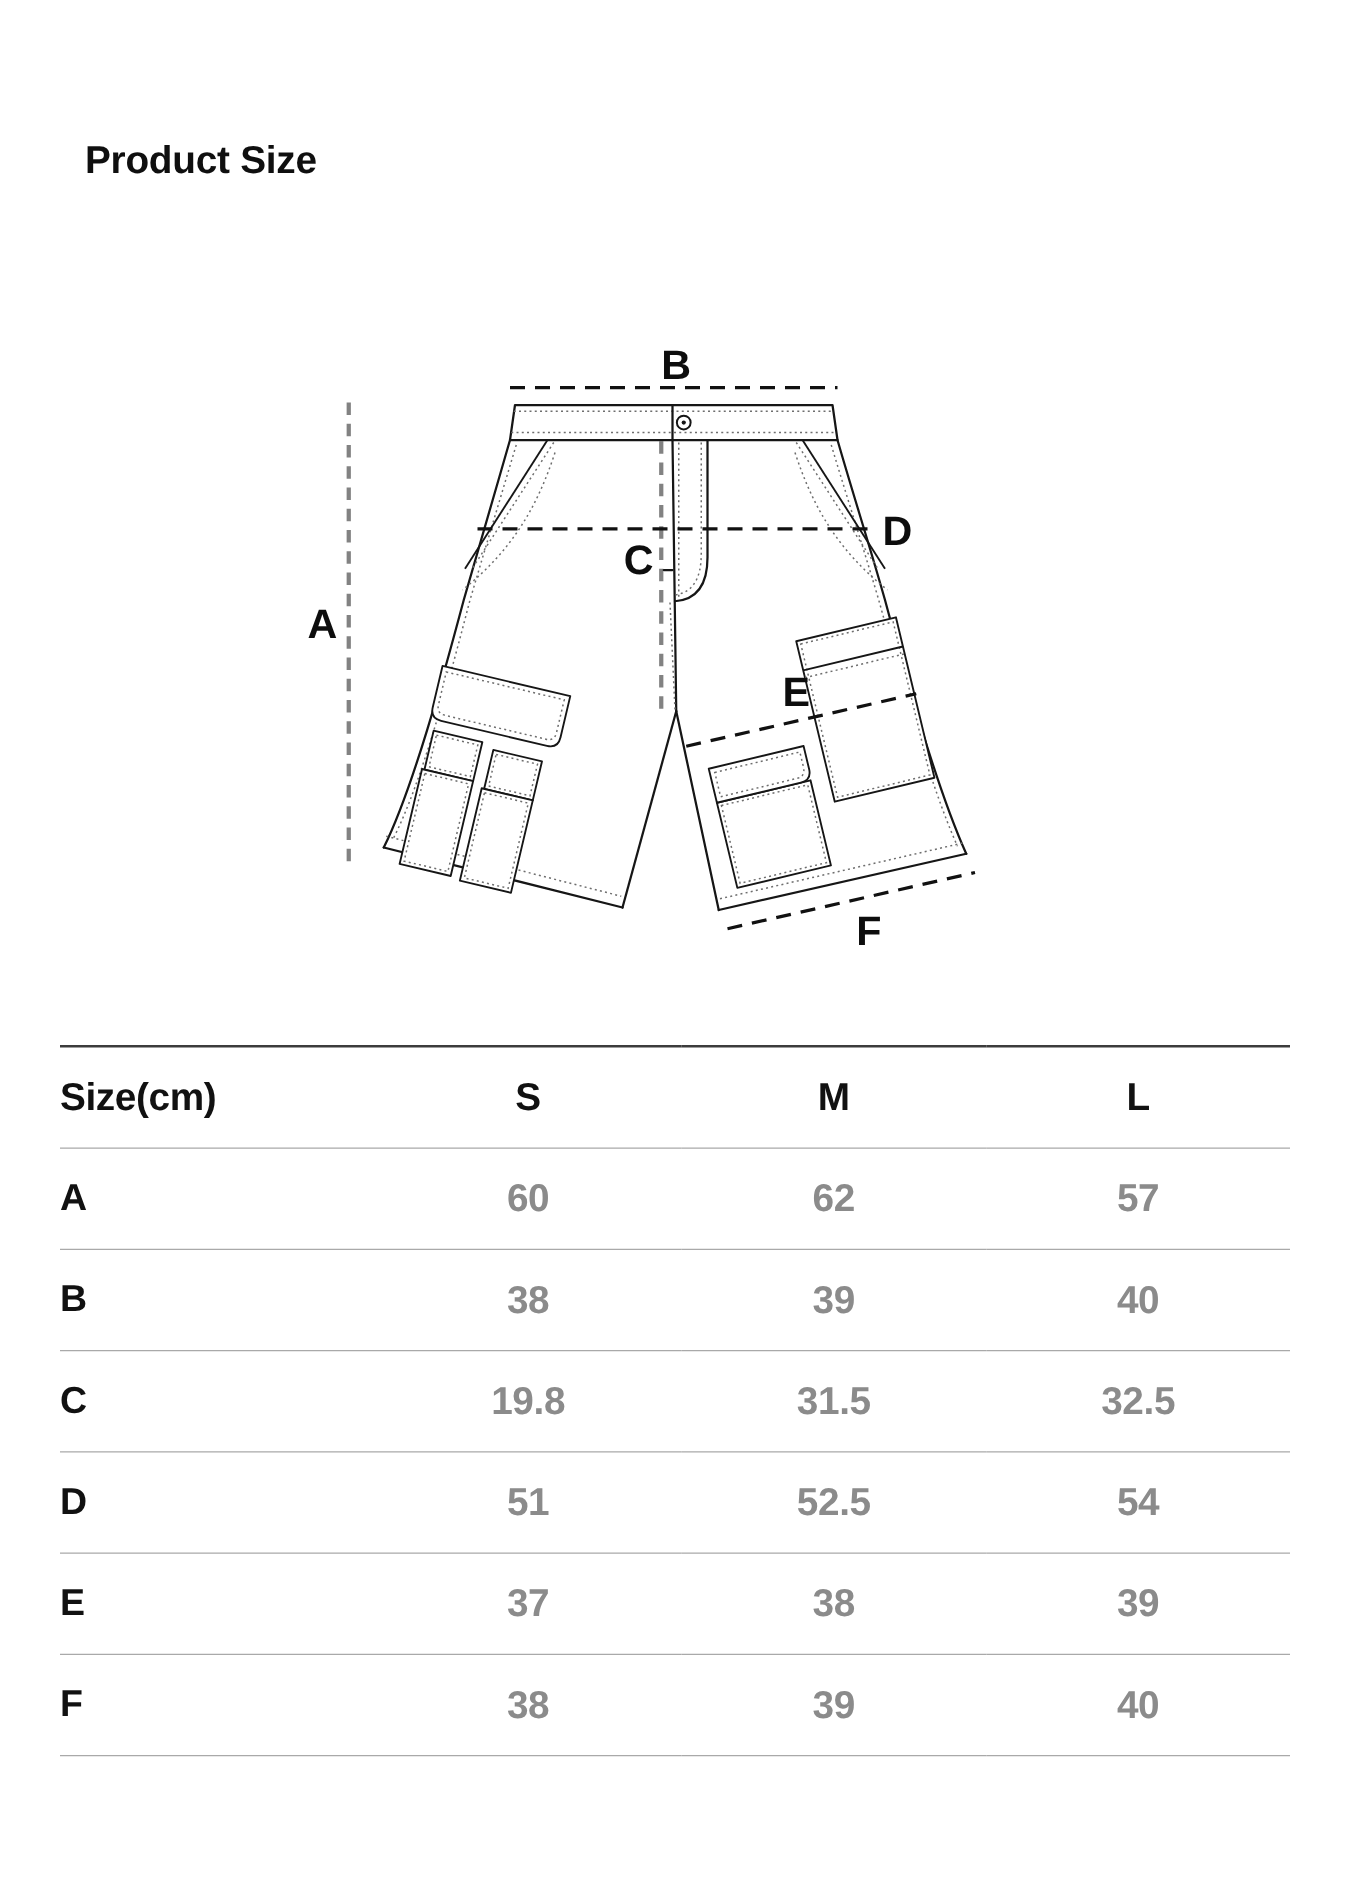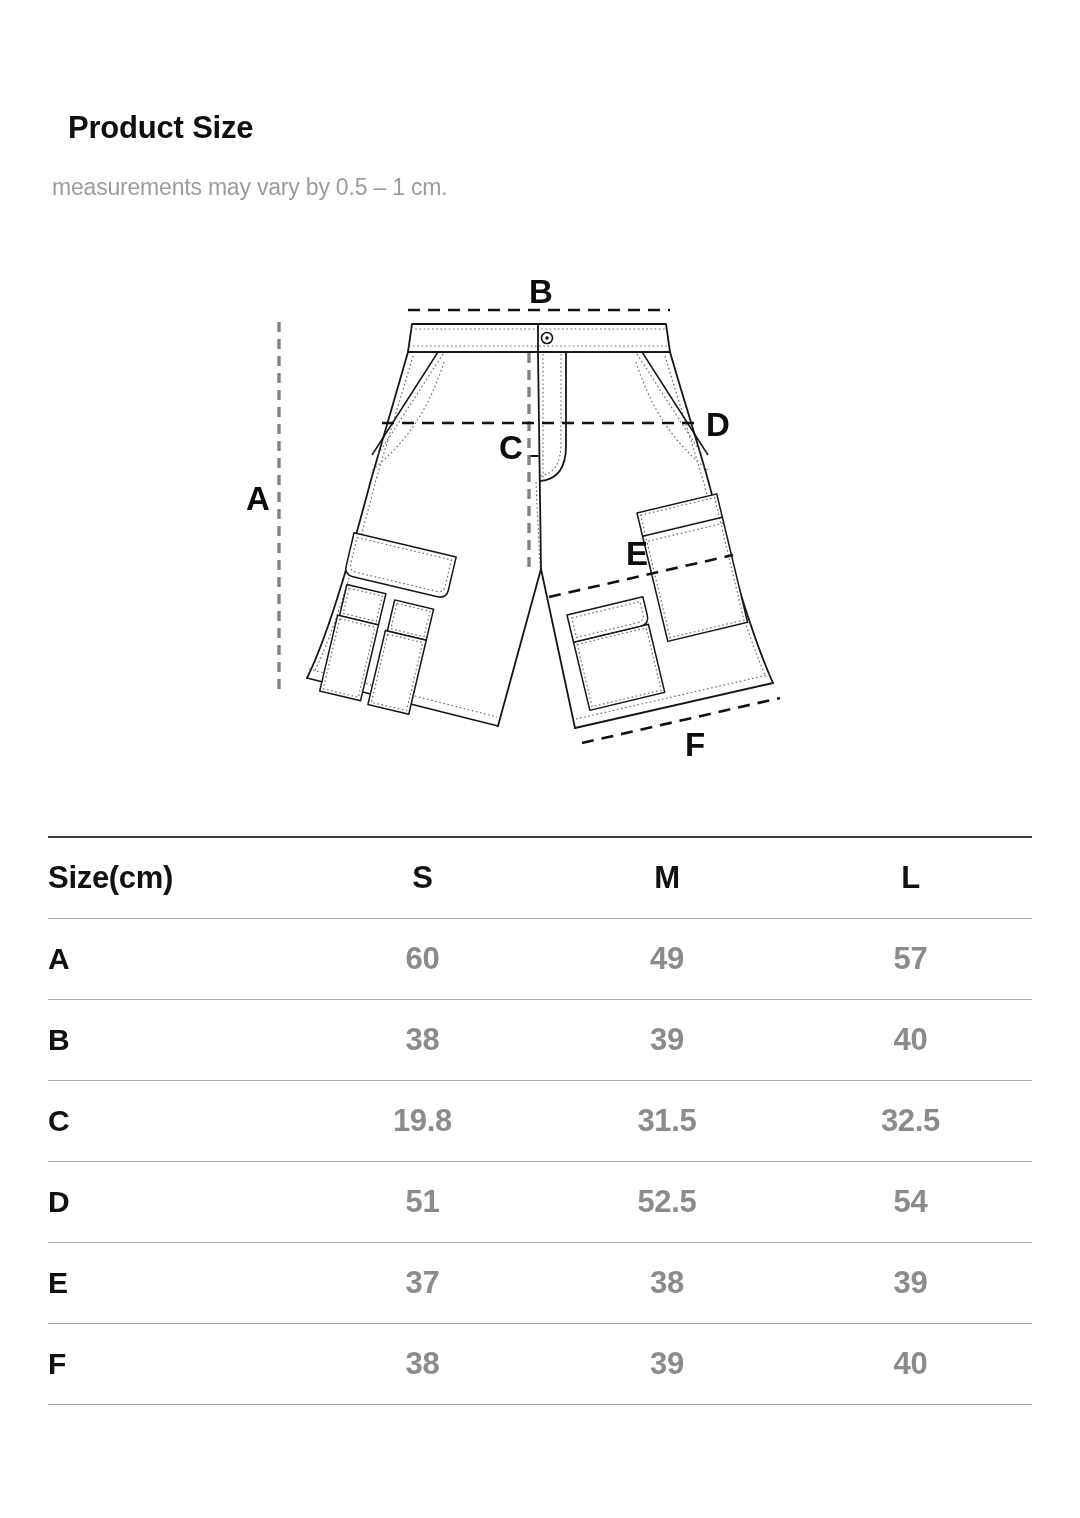--- a/index.html
+++ b/index.html
@@ -32,21 +32,20 @@
   th.size-col{text-align:center;font-size:31px;font-weight:700;color:#111;}
   th.rowlab{text-align:left;font-size:30px;font-weight:700;color:#111;padding-left:6px;}
   td.val{text-align:center;font-size:31px;font-weight:700;color:#8b8b8b;}
 </style>
 </head>
 <body>
 
 <div class="page">
 
   <h1 class="title">Product Size</h1>
-  <p class="subtitle">measurements may vary by 0.5 – 1 cm.</p>
 
   <div class="figure">
     <svg width="1080" height="560" viewBox="0 0 1080 560">
 
       <path class="dimG" d="M 279 72 V 440"></path>
       <path class="dimG" d="M 529 103 V 318"></path>
 
       <g>
         <path class="ol" d="M 408 102 C 396 144 384 184 371 230 C 355 290 330 382 307 428"></path>
         <path class="ol" d="M 670 102 C 682 144 695 184 708 230 C 724 290 750 382 773 433"></path>
@@ -146,21 +145,21 @@
         <th class="corner">Size(cm)</th>
         <th class="size-col">S</th>
         <th class="size-col">M</th>
         <th class="size-col">L</th>
       </tr>
     </thead>
     <tbody>
       <tr>
         <th class="rowlab">A</th>
         <td class="val">60</td>
-        <td class="val">49</td>
+        <td class="val">62</td>
         <td class="val">57</td>
       </tr>
       <tr>
         <th class="rowlab">B</th>
         <td class="val">38</td>
         <td class="val">39</td>
         <td class="val">40</td>
       </tr>
       <tr>
         <th class="rowlab">C</th>

